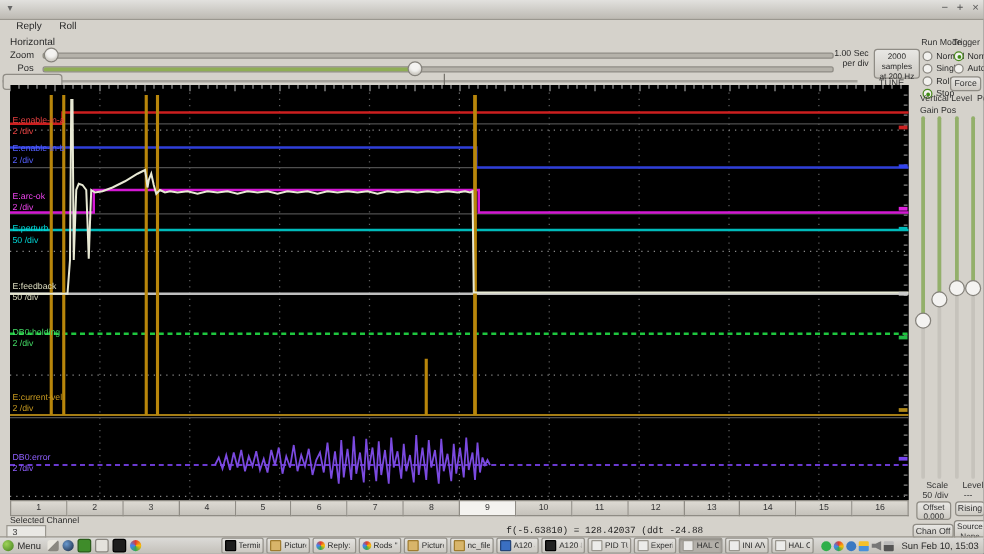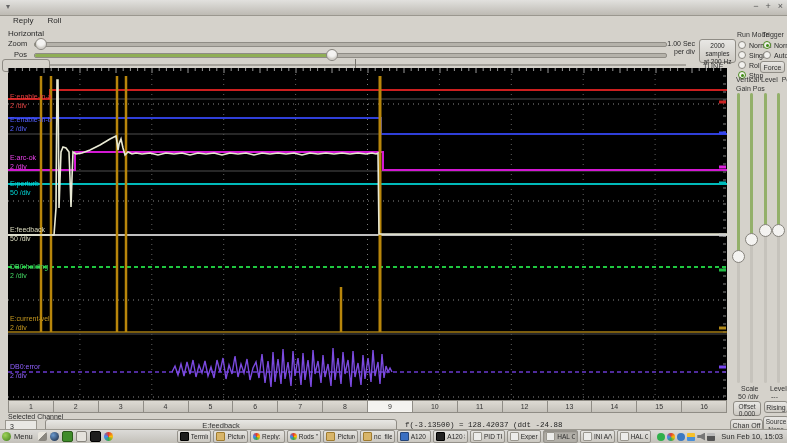--- a/index.html
+++ b/index.html
@@ -407,22 +407,21 @@
       <div class="tab">11</div>
       <div class="tab">12</div>
       <div class="tab">13</div>
       <div class="tab">14</div>
       <div class="tab">15</div>
       <div class="tab">16</div>
     </div>
 
   <div class="selchan-label">Selected Channel</div>
   <div class="numbox">3</div>
-  <div class="btn chanbtn">E:feedback</div>
-  <div class="readout">f(-3.13500) =  128.42037 (ddt -24.88</div>
+  <div class="readout">f(-5.63810) =  128.42037 (ddt -24.88</div>
 
   <div class="taskbar">
     <div class="launchers">
       <span class="licon" style="background:radial-gradient(circle at 35% 35%,#9fd35a,#3f7d1a);border-radius:50%;"></span>
       <span class="menu-txt">Menu</span>
       <span class="licon" style="background:linear-gradient(135deg,#e9e6de 45%,#8a8780 50%);"></span>
       <span class="licon" style="background:radial-gradient(circle at 35% 35%,#6a9ad0,#16233a);border-radius:50%;"></span>
       <span class="licon" style="background:#3f8c2a;border:1px solid #2a5c1a;"></span>
       <span class="licon" style="background:#e4e2dc;border:1px solid #8a8780;"></span>
       <span class="licon" style="background:#1d1d1d;border:1px solid #000;"></span>

